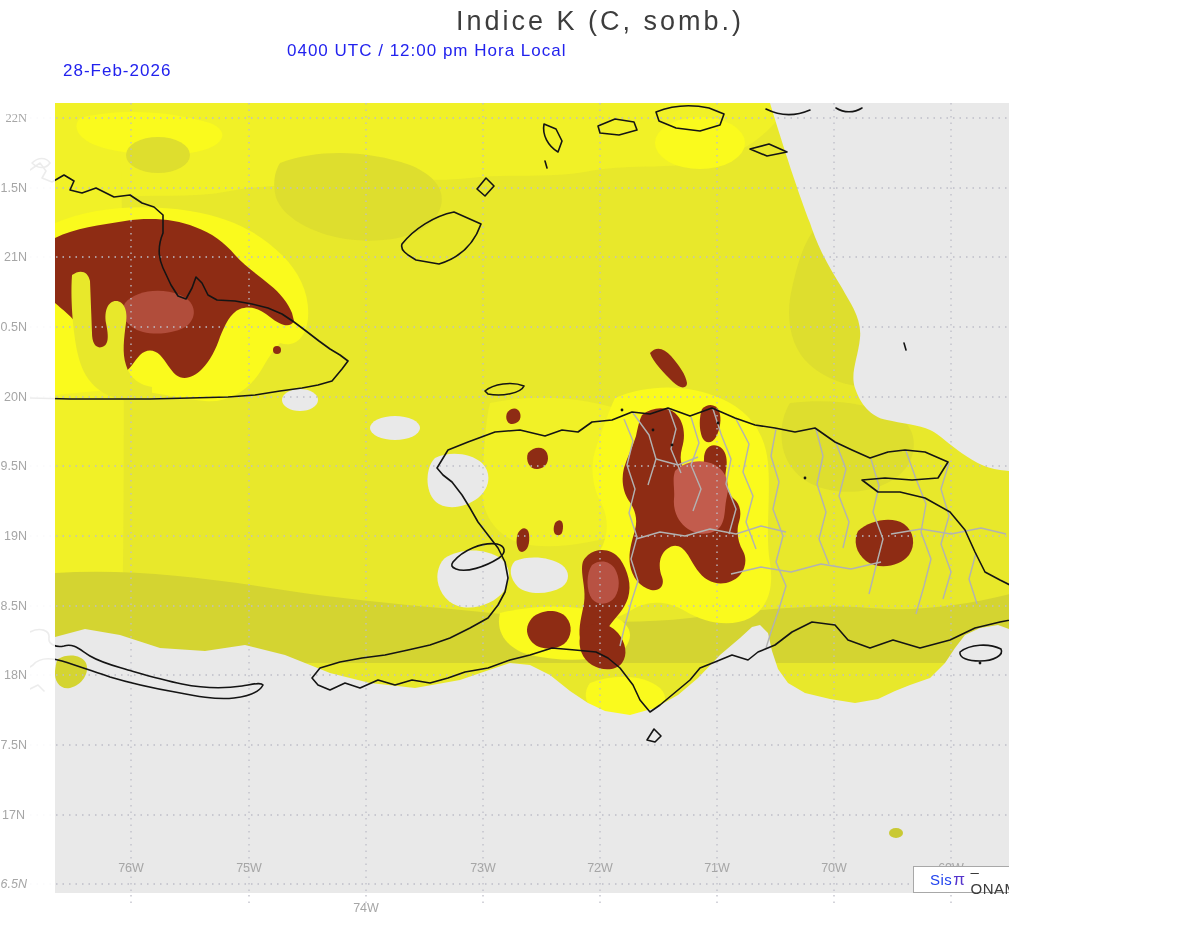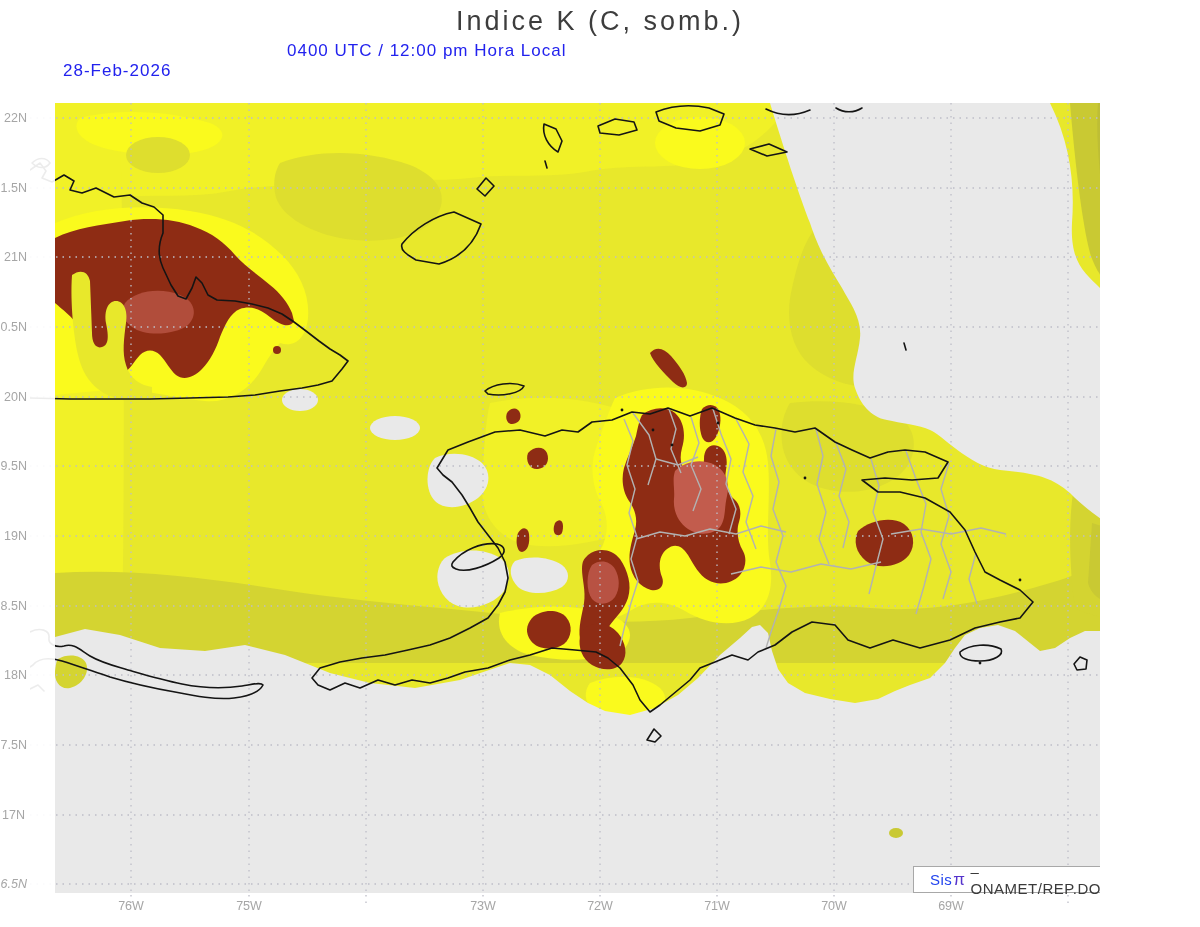--- a/index.html
+++ b/index.html
@@ -1,27 +1,27 @@
 <!DOCTYPE html>
 <html><head>
 <meta charset="utf-8">
 <style>
   html,body{margin:0;padding:0;background:#ffffff;}
-  #stage{position:relative;width:1100px;height:927px;background:#fff;overflow:hidden;
+  #stage{position:relative;width:1009px;height:927px;background:#fff;overflow:hidden;
          font-family:"Liberation Sans", sans-serif;}
   .title{position:absolute;top:6px;left:0;width:1200px;text-align:center;
          font-size:27px;color:#3d3d3d;letter-spacing:3px;font-family:"Liberation Sans",sans-serif;}
   .dateline{position:absolute;top:41px;left:0;width:1200px;font-size:17px;color:#2222ee;letter-spacing:1px;}
   .dateline .d1{position:absolute;left:63px;top:0;margin-top:20px;}
   .dateline .d2{position:absolute;left:287px;top:0;}
   .subtitle{position:absolute;top:66px;left:45px;font-size:15.5px;color:#2d9fe6;
             letter-spacing:0.6px;white-space:pre;}
   #map-wrap{position:absolute;left:30px;top:103px;width:1095px;height:802px;}
   .ylab{position:absolute;left:0;width:27px;text-align:right;font-size:12.5px;color:#a6a6a6;}
-  .xlab{position:absolute;top:899px;width:44px;text-align:center;font-size:12.5px;color:#a6a6a6;}
+  .xlab{position:absolute;top:861px;width:44px;text-align:center;font-size:12.5px;color:#a6a6a6;}
   #cbar{position:absolute;left:1147px;top:100px;width:36px;outline:1px solid #d5d5d5;}
   #cbar .cell{width:36px;height:30px;border-top:1px solid #ffffff;}
   #cbar .cell:first-child{border-top:none;}
   .cblab{position:absolute;left:1189px;width:46px;font-size:13.5px;color:#1c1c1c;}
   #watermark{position:absolute;left:913px;top:866px;width:212px;height:25px;background:#fff;
              border:1.5px solid #a8a8a8;display:flex;align-items:center;justify-content:center;
              font-size:15px;letter-spacing:0.5px;z-index:5;}
   #watermark .sis{color:#2244ee;margin-left:16px;}
   #watermark .pi{color:#5533cc;font-size:17px;margin:0 1px;}
   #watermark .org{color:#3a3a3a;margin-left:4px;}
@@ -180,21 +180,21 @@
         <circle cx="775" cy="375" r="1.4"></circle>
           <circle cx="990" cy="477" r="1.4"></circle>
         <circle cx="950" cy="560" r="1.4"></circle>
       </g>
 
       <rect x="0" y="0" width="25" height="790" fill="#ffffff" style="mix-blend-mode:normal" opacity="0.92"></rect>
     </svg>
   </div>
 
   <div id="ylabels">
-      <div class="ylab" style="top: 111px;">22N</div>
+      <div class="ylab" style="top: 111px; font-family: Liberation Serif, serif;">22N</div>
       <div class="ylab" style="top: 181px;">1.5N</div>
       <div class="ylab" style="top: 250px;">21N</div>
       <div class="ylab" style="top: 320px;">0.5N</div>
       <div class="ylab" style="top: 390px;">20N</div>
       <div class="ylab" style="top: 459px;">9.5N</div>
       <div class="ylab" style="top: 529px;">19N</div>
       <div class="ylab" style="top: 599px;">8.5N</div>
       <div class="ylab" style="top: 668px;">18N</div>
       <div class="ylab" style="top: 738px;">7.5N</div>
       <div class="ylab" style="top: 808px; text-align: center;">17N</div>

